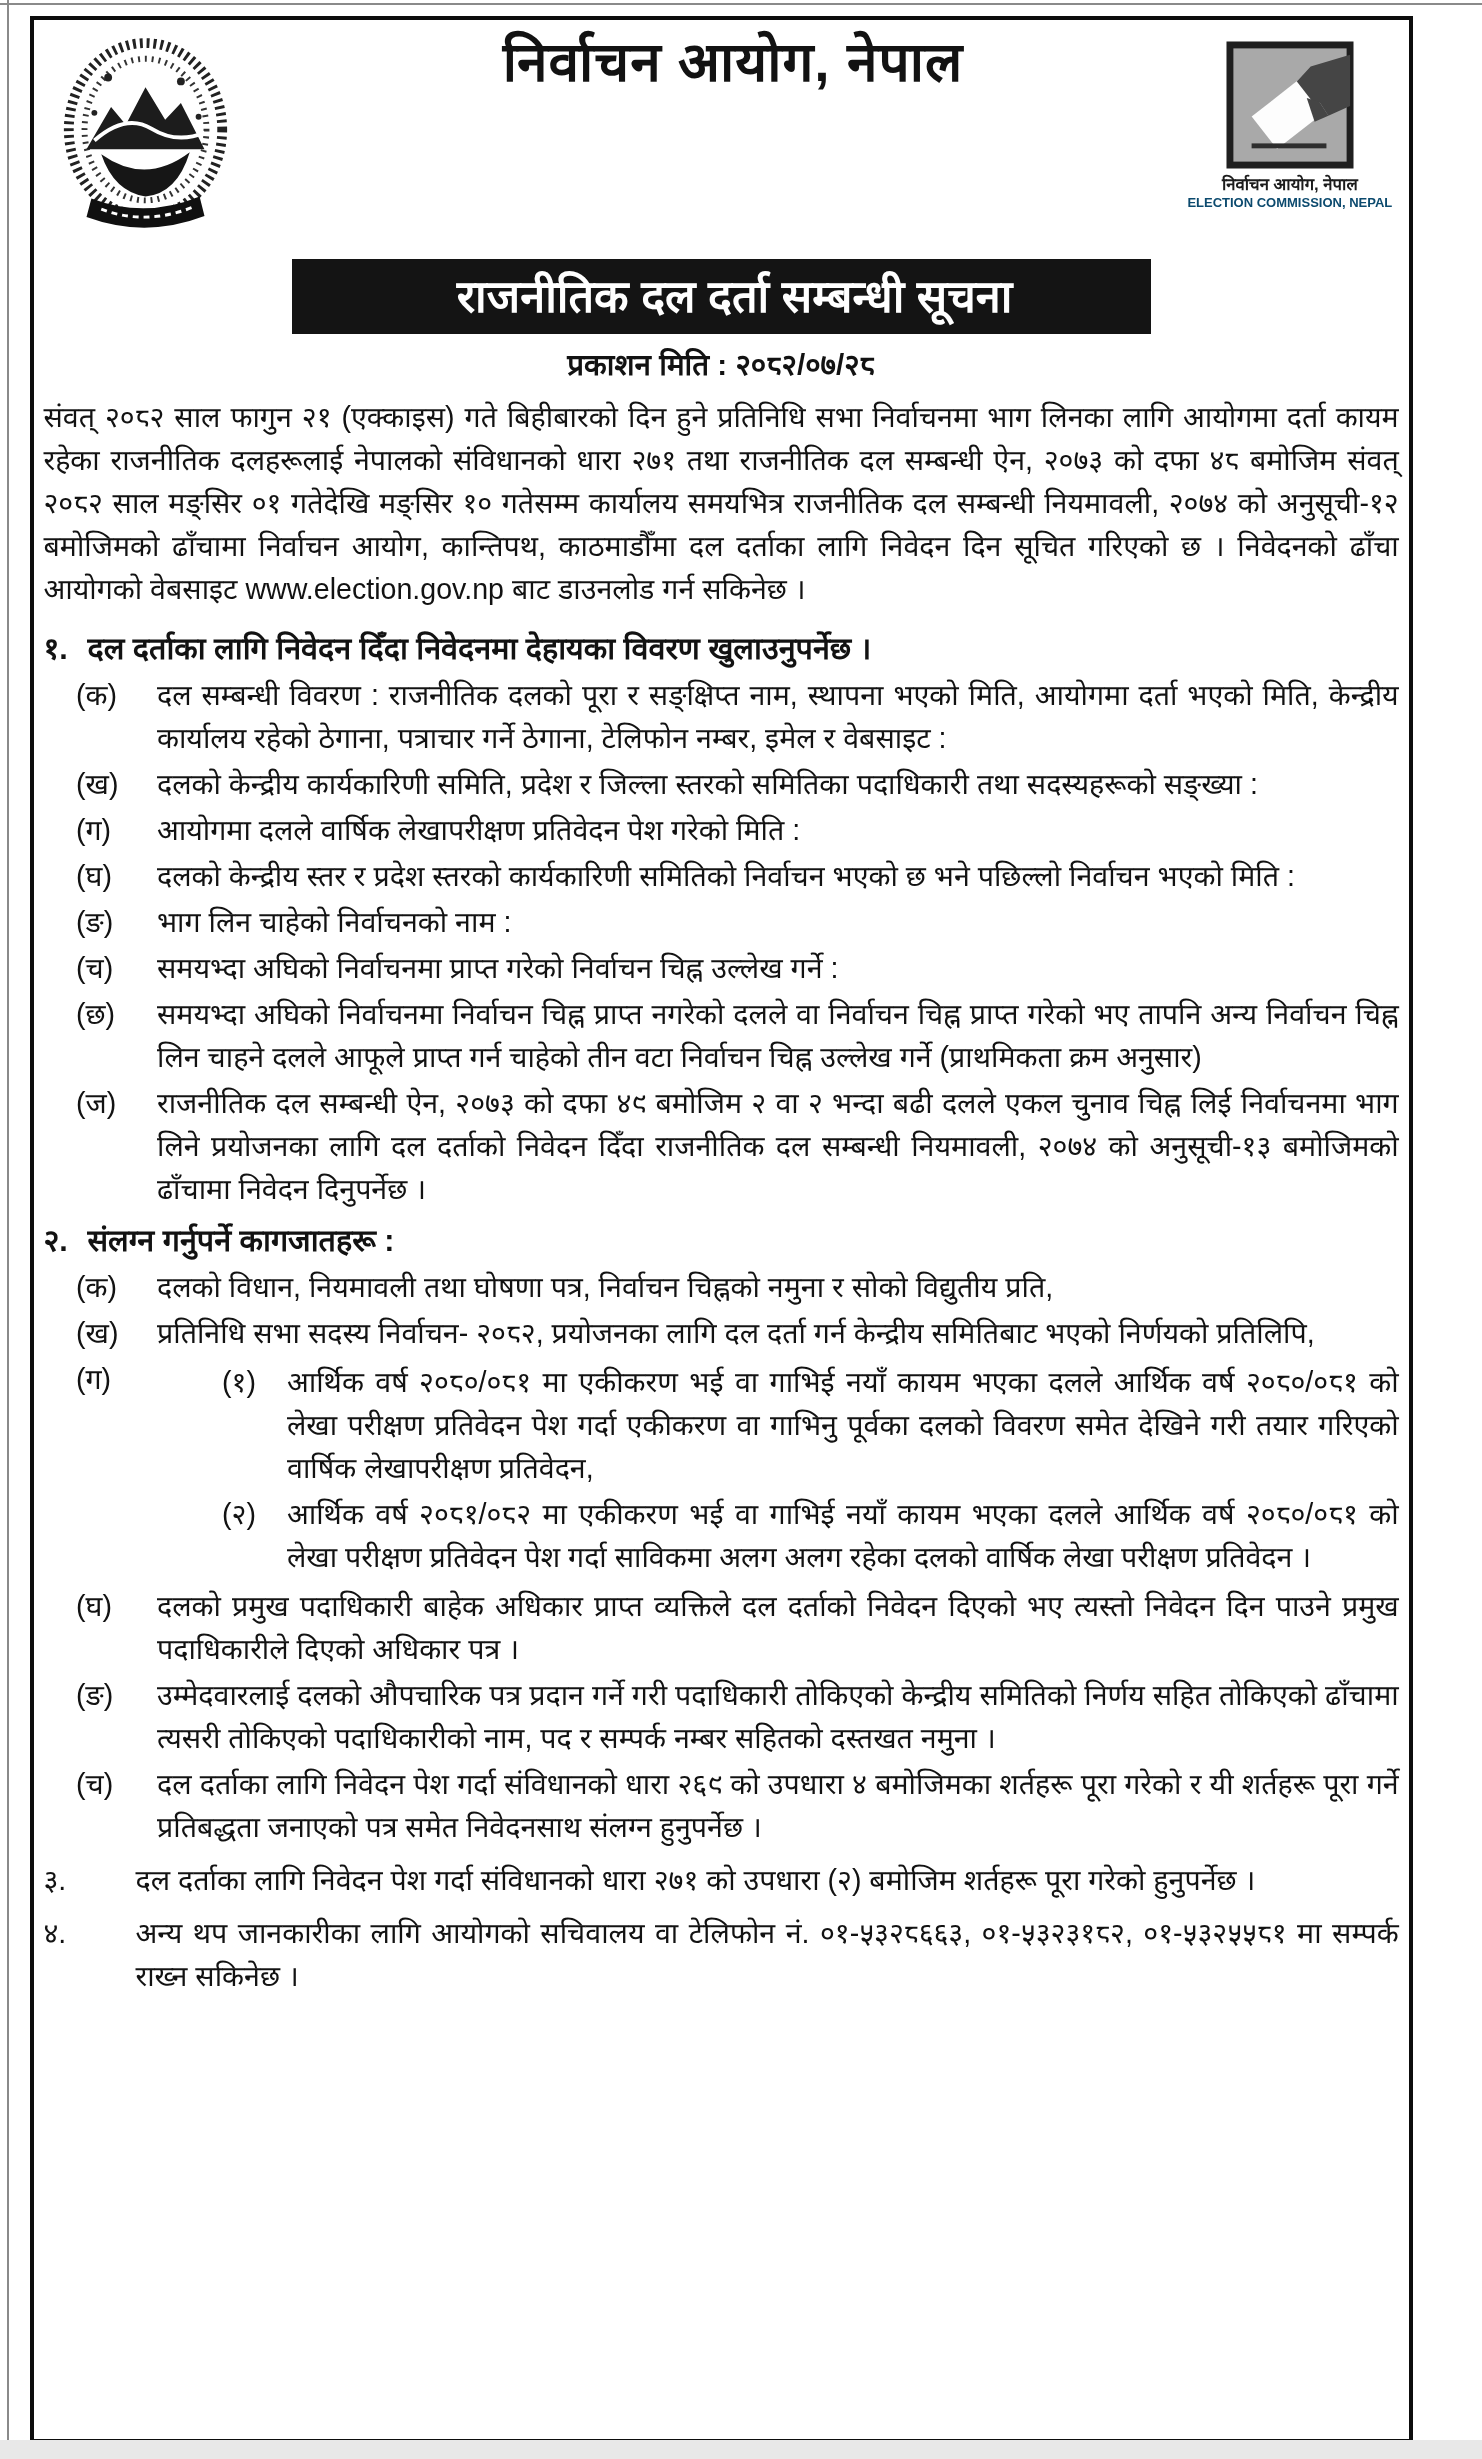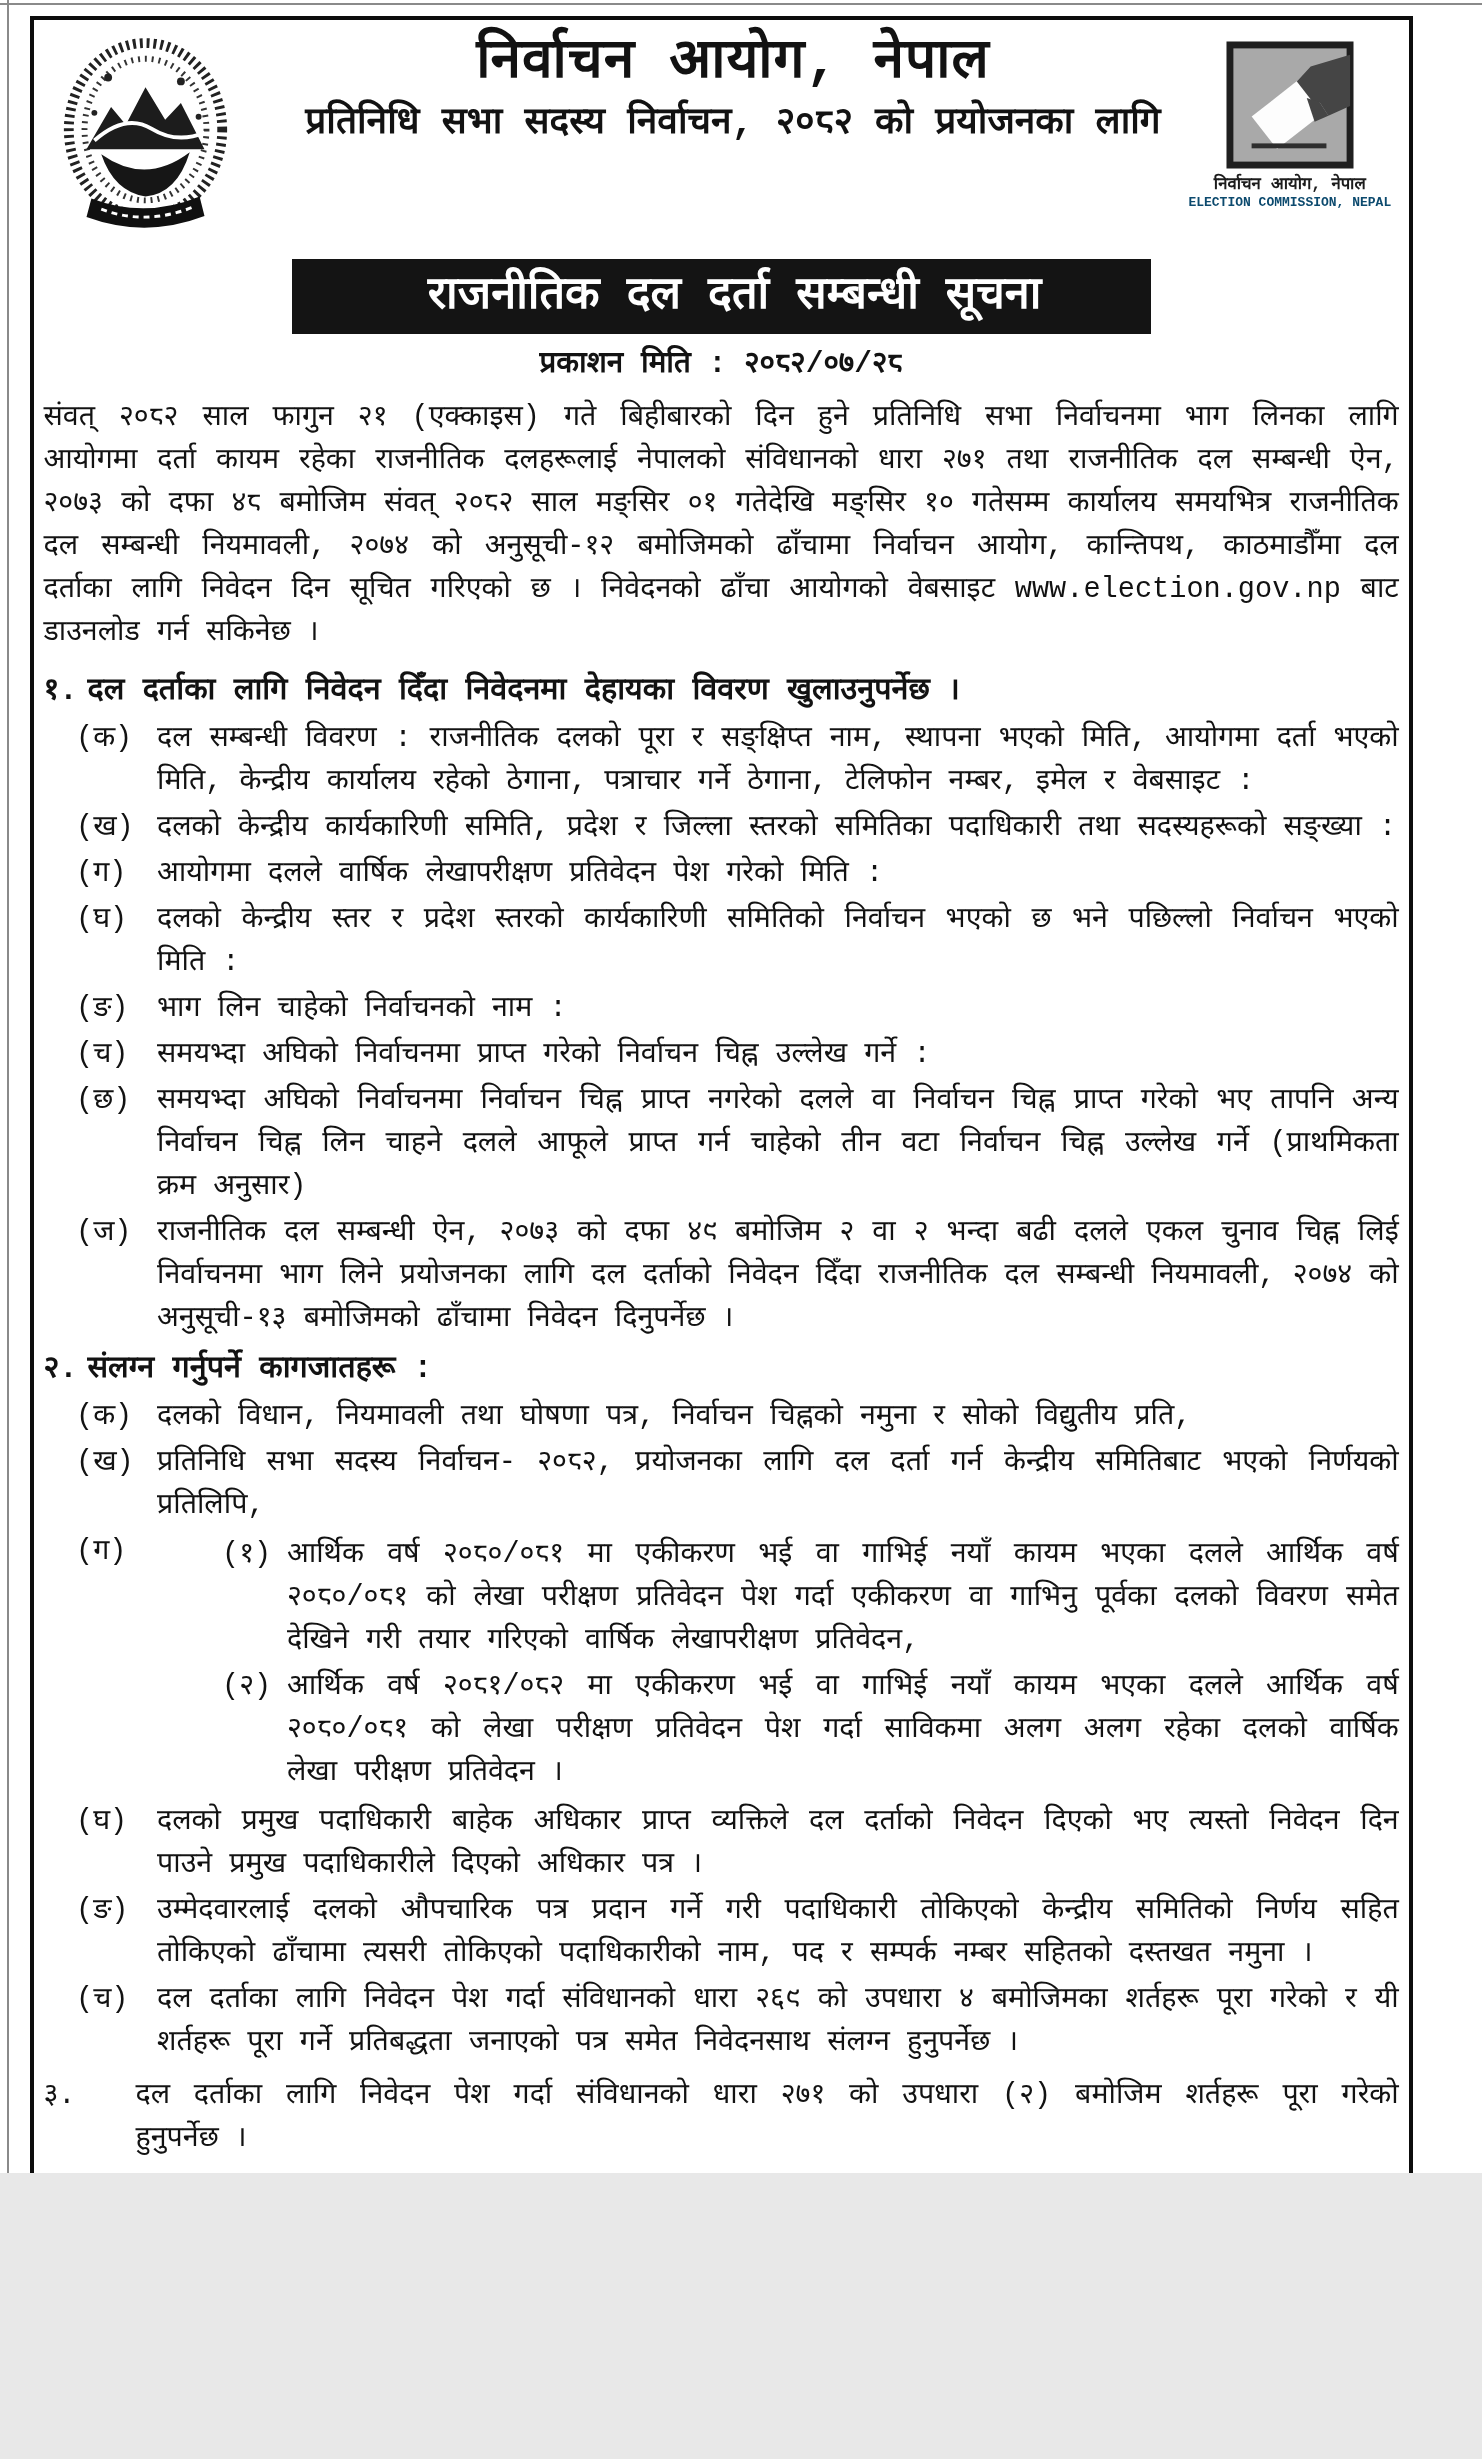--- a/index.html
+++ b/index.html
@@ -1,18 +1,18 @@
 <!DOCTYPE html>
 <html lang="ne"><head>
 <meta charset="utf-8">
 <style>
   html,body { margin:0; padding:0; background:#e8e8e8; }
   .page {
-    position:relative; width:1483px; height:2173px; background:#ffffff;
-    font-family:Liberation Mono, monospace; color:#121212; overflow:hidden;
+    position:relative; width:1483px; height:2440px; background:#ffffff;
+    font-family:Liberation Sans, sans-serif; color:#121212; overflow:hidden;
   }
   .rule-top { position:absolute; top:3px; left:0; width:100%; height:2px; background:#8a8a8a; }
   .rule-left { position:absolute; left:6.9px; top:0; width:2px; height:100%; background:#8a8a8a; }
 
   .main-box {
     position:absolute; left:29.6px; top:15.8px; width:1383px; height:2427px;
     border:4.9px solid #0d0d0d; box-sizing:border-box; background:#fff;
     padding:5.9px 9.9px 7.9px 9.9px;
   }
 
@@ -71,21 +71,20 @@
           <circle cx="144" cy="82" r="3" fill="#222"></circle>
         <path d="M30 115 L55 72 L70 90 L90 52 L110 85 L126 68 L150 115 Z" fill="#1c1c1c"></path>
         <path d="M38 106 Q70 78 96 94 T150 98" stroke="#ffffff" stroke-width="4" fill="none"></path>
         <path d="M45 120 Q90 152 135 118 Q122 160 90 163 Q58 158 45 120 Z" fill="#161616"></path>
         <path d="M35 165 Q90 186 145 163 L150 183 Q90 206 30 184 Z" fill="#101010"></path>
         <path d="M45 176 Q90 193 138 174" stroke="#ffffff" stroke-width="3" stroke-dasharray="6 5" fill="none"></path>
       </svg>
 
       <div class="header-text">
         <div class="org-title">निर्वाचन आयोग, नेपाल</div>
-        <div class="subtitle">प्रतिनिधि सभा सदस्य निर्वाचन, २०८२ को प्रयोजनका लागि</div>
       </div>
 
       <div class="right-logo">
         <svg viewBox="0 0 130 130" xmlns="http://www.w3.org/2000/svg">
           <rect x="4" y="4" width="122" height="122" fill="#a9a9a9" stroke="#1f1f1f" stroke-width="7"></rect>
           <path d="M126 14 L86 26 L62 52 L80 72 L95 62 L104 76 L126 66 Z" fill="#454545"></path>
           <g transform="rotate(-38 62 74)">
             <rect x="32" y="54" width="58" height="42" fill="#fdfdfd"></rect>
           </g>
           <path d="M82 58 L95 62 L104 76 L90 82 Z" fill="#454545"></path>

